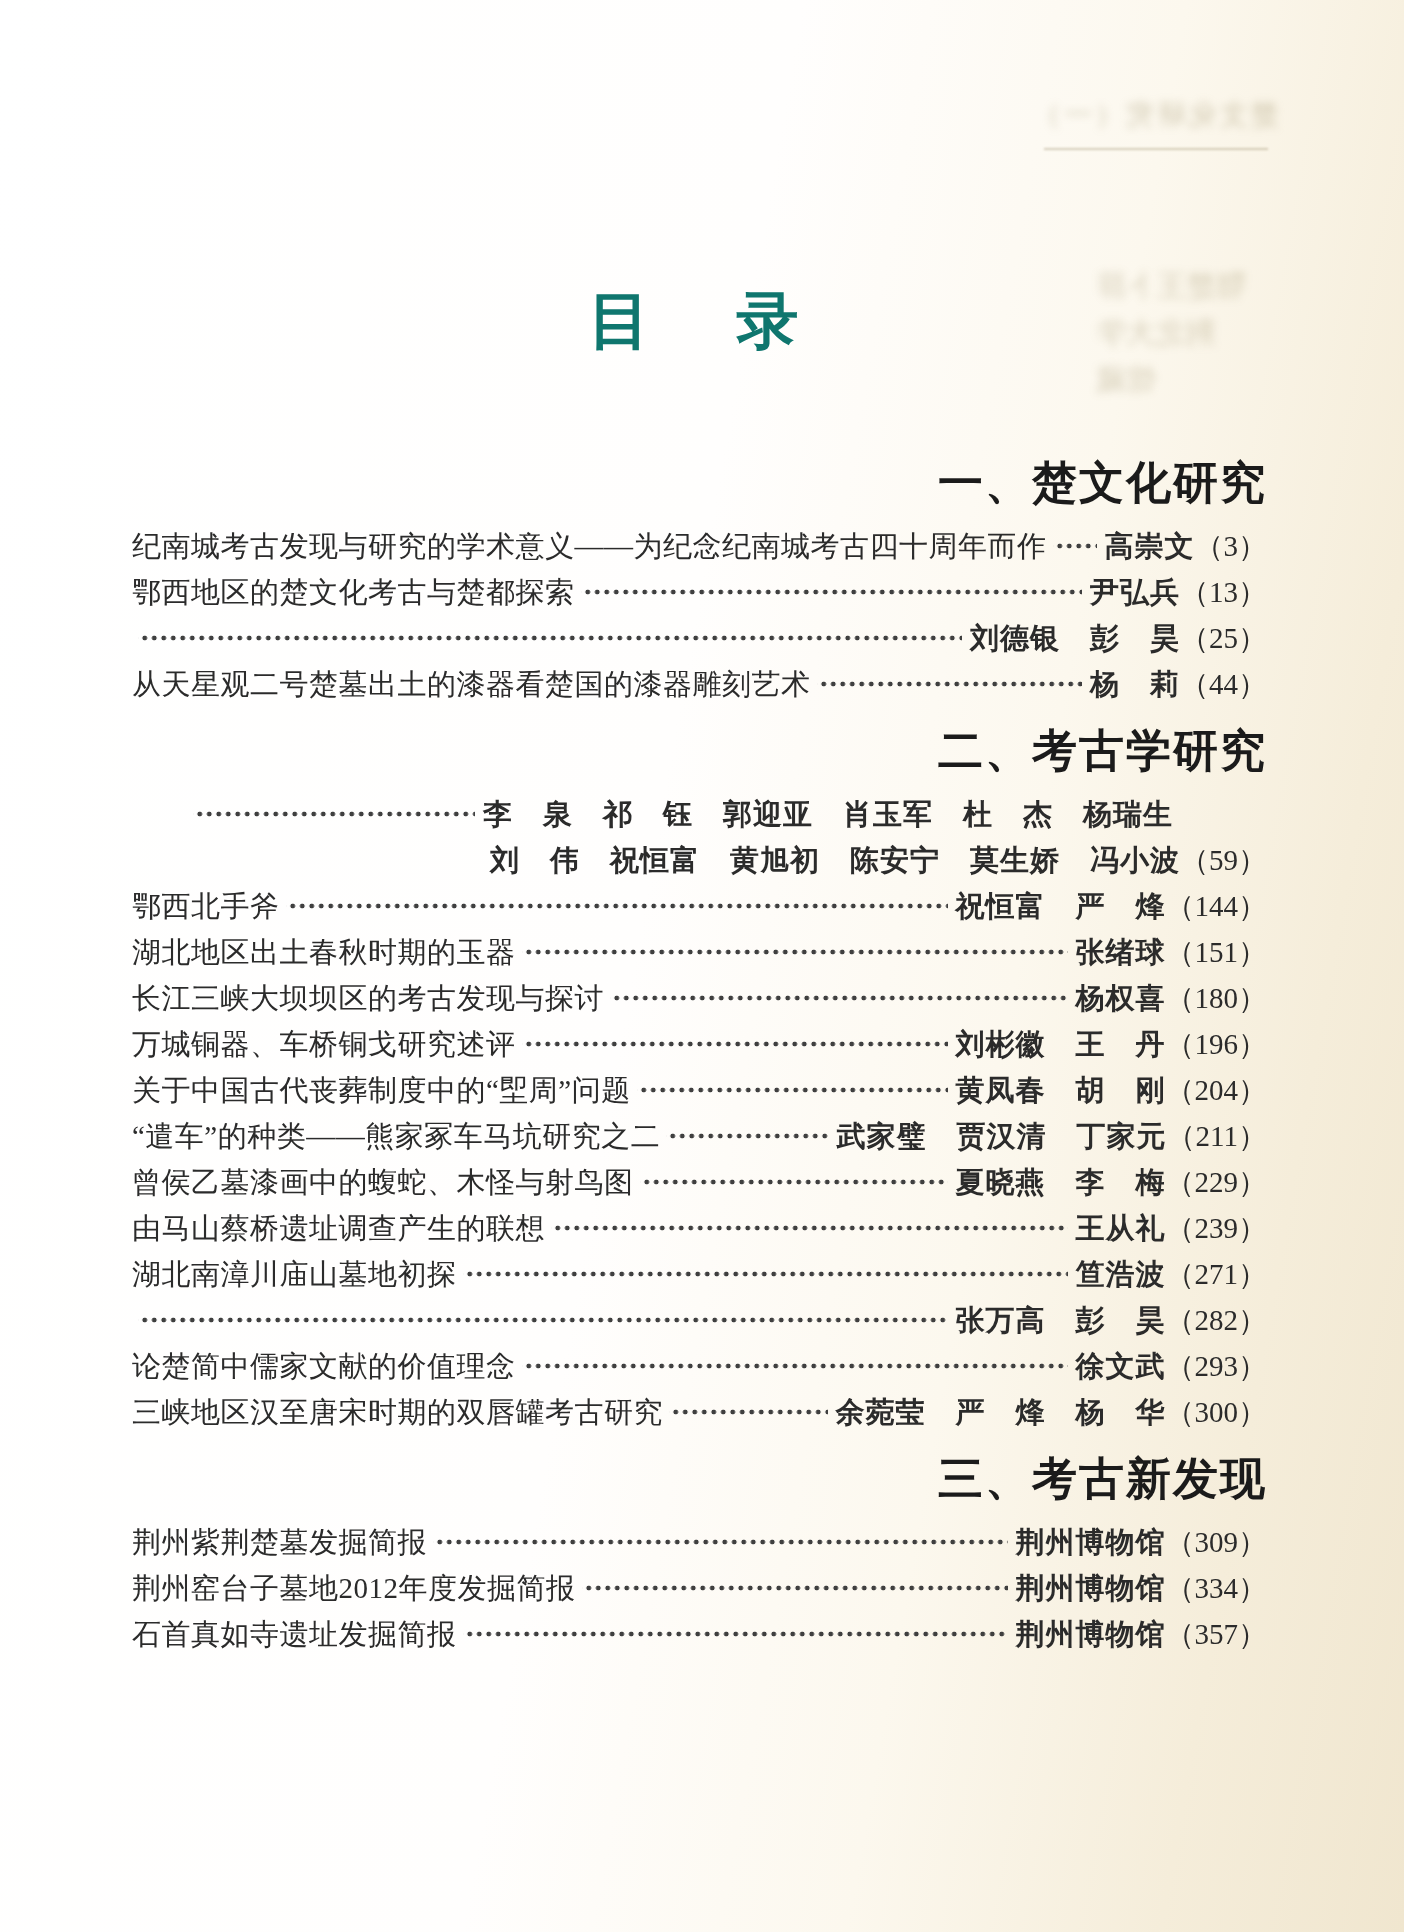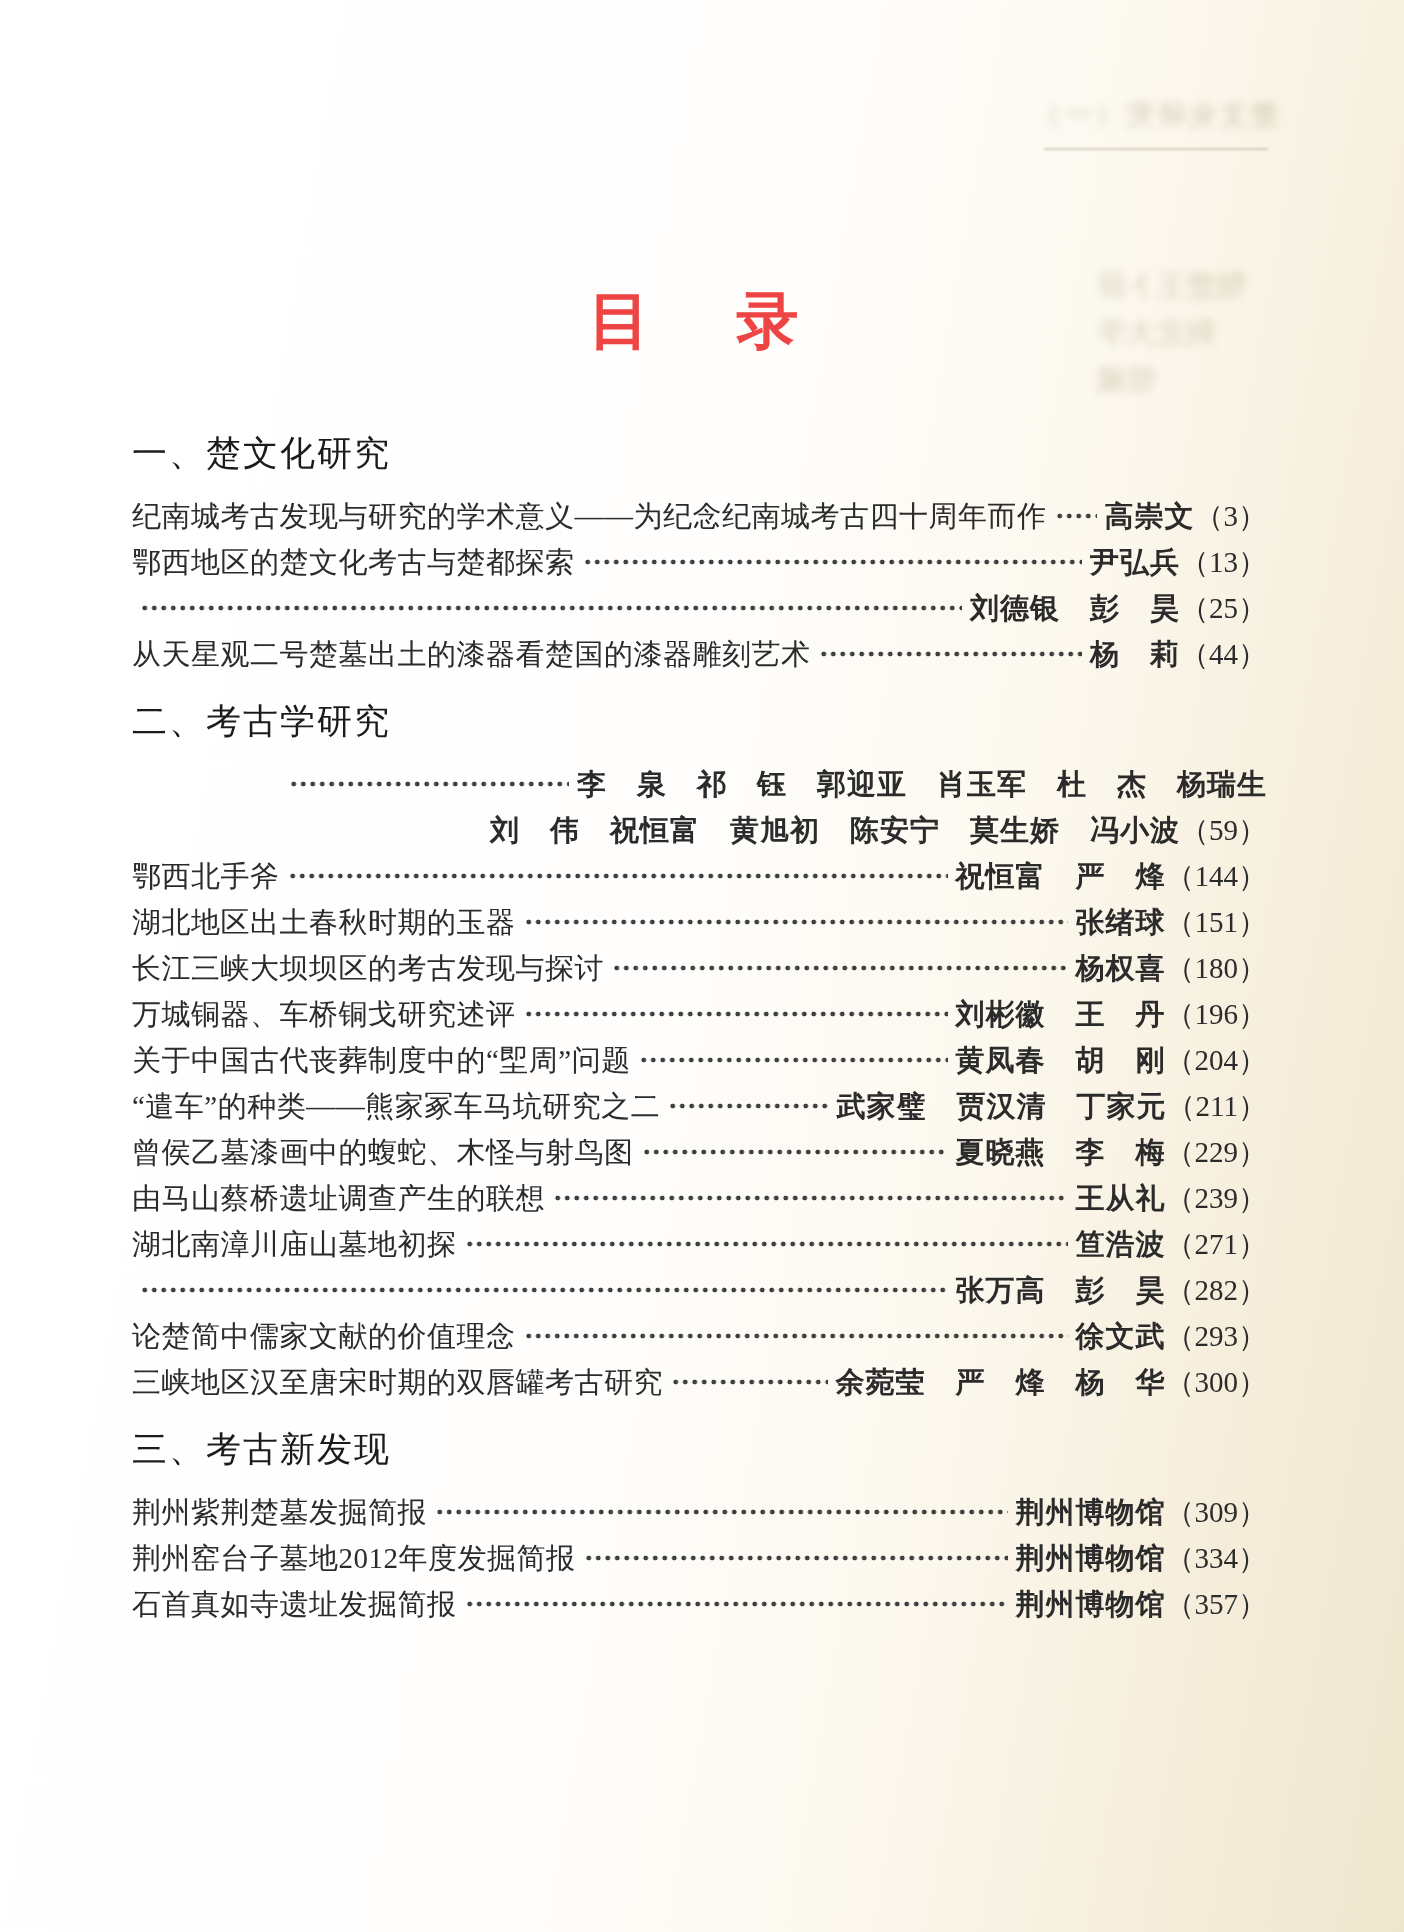--- a/index.html
+++ b/index.html
@@ -19,34 +19,34 @@
   }
   .ghost-header{left:1048px;top:96px;width:230px;font-size:28px;letter-spacing:3px;white-space:nowrap;}
   .ghost-rule{position:absolute;left:1044px;top:148px;width:224px;height:2px;
     background:rgba(164,150,118,.45);filter:blur(1.2px);pointer-events:none;}
   .ghost-block{left:1096px;top:262px;width:180px;font-size:30px;line-height:47px;text-align:right;filter:blur(4.5px);opacity:.42;}
 
   .content{
     position:absolute;left:132px;top:285px;width:1135px;color:#2d2d2d;
   }
   .doc-title{
-    margin:0 0 74px 0;text-align:center;font-size:62px;line-height:72px;
-    font-weight:700;letter-spacing:12px;color:#ef4444;
+    margin:0 0 104px 0;text-align:center;font-size:62px;line-height:72px;
+    font-weight:700;letter-spacing:12px;color:#0f766e;
     font-family:"DejaVu Serif","Liberation Serif",serif;
   }
   .section{margin:0;}
   .section + .section{margin-top:22px;}
   .section-heading{
-    font-size:35px;line-height:44px;font-weight:400;text-align:left;
+    font-size:45px;line-height:44px;font-weight:700;text-align:right;
     letter-spacing:2px;color:#1b1b1b;margin:0 0 18px 0;
     font-family:"DejaVu Sans","Liberation Sans",sans-serif;
   }
   .row{
     display:flex;align-items:baseline;height:46px;line-height:46px;
-    font-size:29px;white-space:nowrap;color:#2b2b2b;justify-content:flex-end;
+    font-size:29px;white-space:nowrap;color:#2b2b2b;
   }
   .row .t{flex:0 0 auto;letter-spacing:.5px;}
   .row .a{flex:0 0 auto;letter-spacing:1px;font-weight:bold;}
   .row .p{flex:0 0 auto;}
   .leader{
     flex:1 1 auto;min-width:10px;height:46px;margin:0 8px 0 6px;align-self:stretch;
     background-image:radial-gradient(circle,#3f3f3f 2.1px,rgba(0,0,0,0) 2.7px);
     background-size:9.5px 46px;background-repeat:repeat-x;background-position:2px center;
   }
   .leader.fixed{flex:0 0 auto;width:282px;}

